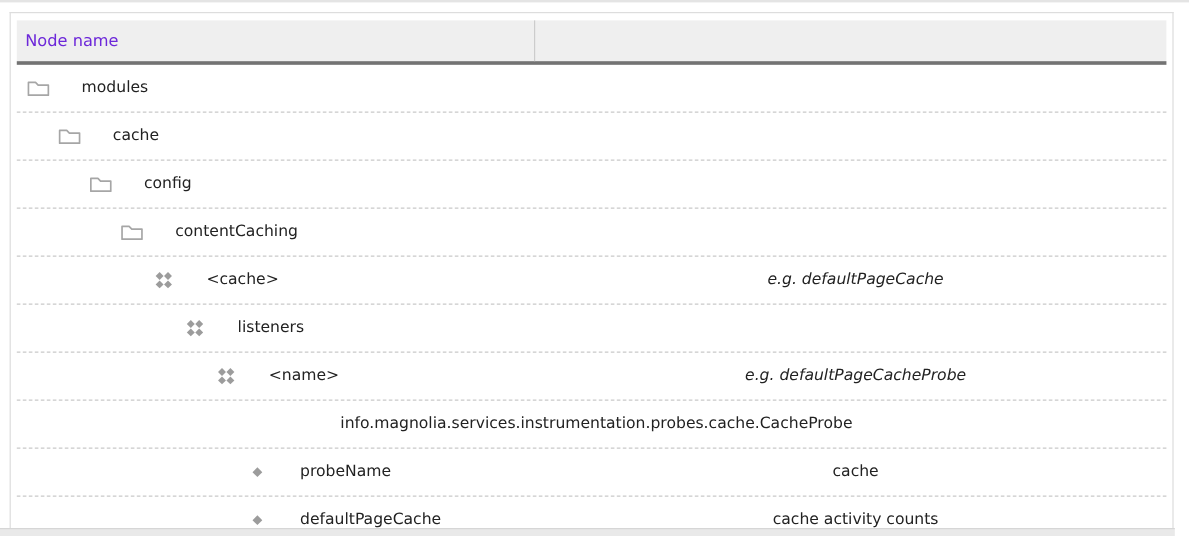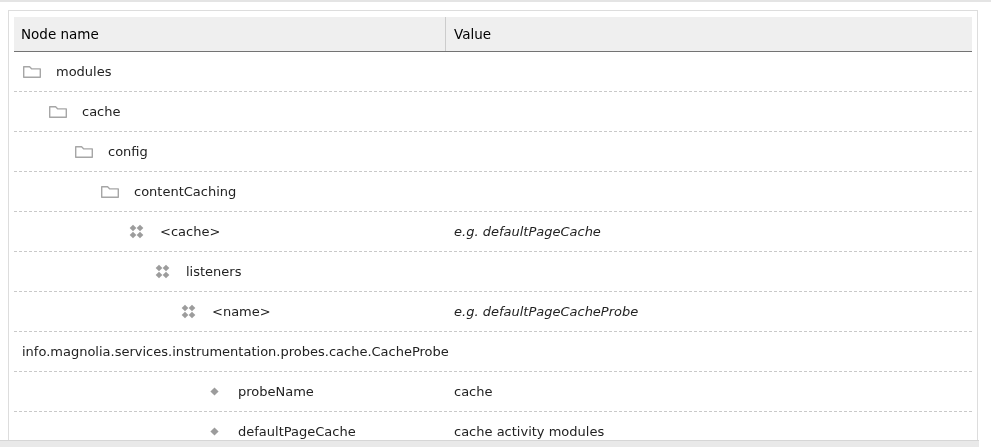--- a/index.html
+++ b/index.html
@@ -29,23 +29,23 @@
     box-sizing: border-box;
     border: 1px solid #dddddd;
     border-bottom: none;
     background: #ffffff;
     padding: 6px 5px 0 5px;
   }
   .header-row {
     display: flex;
     height: 34px;
     background: #efefef;
-    border-bottom: 1px solid #737373;
-    align-items: center;
-    color: #000000;
+    border-bottom: 3px solid #737373;
+    align-items: center;
+    color: #6d28d9;
     font-size: 13.5px;
   }
   .header-cell { box-sizing: border-box; height: 100%; display: flex; align-items: center; }
   .header-cell.name-col {
     width: 432px;
     flex: none;
     padding-left: 7px;
     border-right: 1px solid #cccccc;
   }
   .header-cell.value-col { flex: 1; padding-left: 8px; }
@@ -68,26 +68,27 @@
     white-space: nowrap;
   }
   .indent { flex: none; height: 1px; }
   .icon-slot {
     flex: none;
     width: 20px;
     display: flex;
     justify-content: center;
     align-items: center;
   }
-  .row-label { margin-left: 14px; }
+  .row-label { margin-left: 26px; }
   .cell-value {
     flex: 1;
     padding-left: 8px;
     overflow: hidden;
     white-space: nowrap;
+    text-align: center;
   }
   .cell-value.em { font-style: italic; }
 
   .bottom-bar {
     position: absolute;
     left: 0;
     right: 12px;
     bottom: 0;
     height: 6px;
     background: #e9e9e9;
@@ -97,23 +98,20 @@
 </head>
 <body>
 
 <div class="top-edge"></div>
 
 <div class="tree-panel">
   <div class="header-row">
     <div class="header-cell name-col">
       <span>Node name</span>
     </div>
-    <div class="header-cell value-col">
-      <span>Value</span>
-    </div>
   </div>
 
   <div class="tree-body">
       <div class="tree-row">
     <div class="cell-name">
       <span class="indent" style="width: 8px;"></span>
       <span class="icon-slot">
             <svg width="20" height="16" viewBox="0 0 20 16">
     <path d="M1.7 13.3 V2.7 H7.6 L9.8 4.9 H18.3 V13.3 Z" fill="#ffffff" stroke="#a6a6a6" stroke-width="1.4" stroke-linejoin="round"></path>
   </svg>
@@ -227,18 +225,18 @@
       <div class="tree-row">
     <div class="cell-name">
       <span class="indent" style="width: 190px;"></span>
       <span class="icon-slot">
             <svg width="9" height="9" viewBox="0 0 9 9">
     <path d="M4.5 0.4 L8.6 4.5 L4.5 8.6 L0.4 4.5 Z" fill="#9c9c9c"></path>
   </svg>
           </span>
       <span class="row-label">defaultPageCache</span>
     </div>
-    <div class="cell-value">cache activity modules</div>
+    <div class="cell-value">cache activity counts</div>
   </div>
     </div>
 </div>
 
 <div class="bottom-bar"></div>
 
 </body></html>

